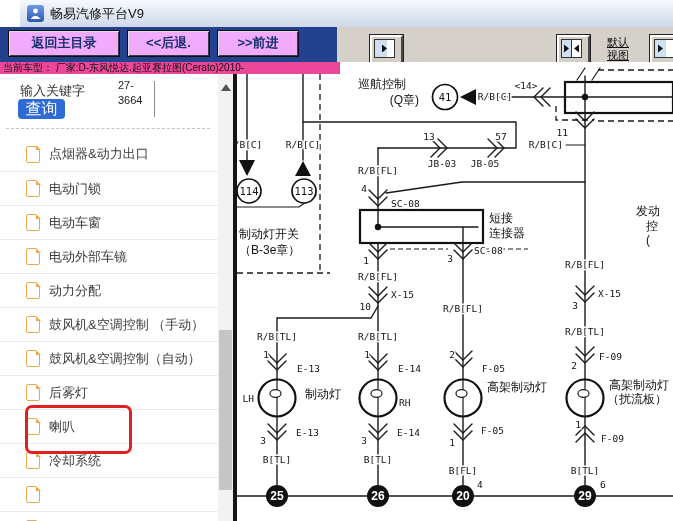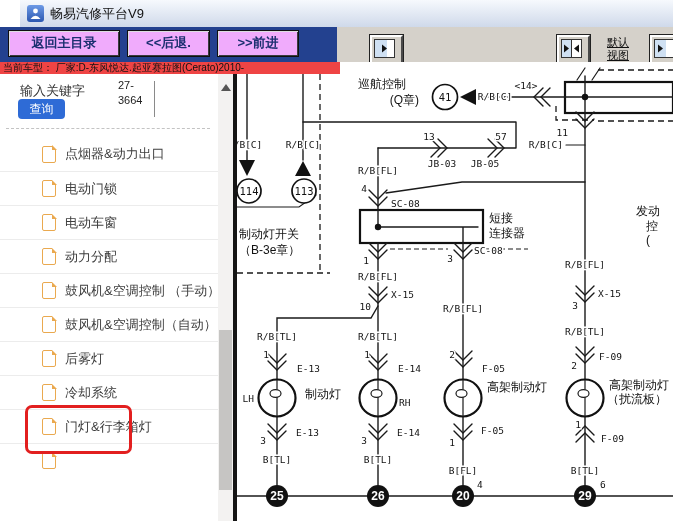--- a/index.html
+++ b/index.html
@@ -25,33 +25,33 @@
   .tbtn-fwd{left:217px;width:80px;}
   .ibtn{position:absolute;top:8px;width:29px;height:27px;background:#d4d0c8;
     border:2px solid;border-color:#fff #4a4a4a #4a4a4a #fff;box-shadow:0 0 0 1px #222;cursor:pointer;}
   .ibtn svg{position:absolute;left:2px;top:2px;}
   .ibtn-1{left:370px;} .ibtn-2{left:557px;} .ibtn-3{left:650px;}
   .ilabel{position:absolute;top:9px;width:34px;font-size:11px;line-height:13px;text-align:center;
     text-decoration:underline;color:#111;cursor:pointer;}
   .ilabel-1{left:498px;margin-top:48px;} .ilabel-2{left:601px;}
 
   
-  .statusbar{position:absolute;left:0;top:62px;width:337px;height:12px;background:#ef4444;
+  .statusbar{position:absolute;left:0;top:62px;width:337px;height:12px;background:#ec4899;
     font-size:10px;line-height:12px;color:#111;white-space:nowrap;z-index:4;padding-left:3px;}
 
   
   .sidebar{position:absolute;left:0;top:74px;width:218px;height:447px;background:#fff;overflow:hidden;}
   .search-label{position:absolute;left:20px;top:8px;font-size:13px;color:#333;}
   .search-value{position:absolute;left:118px;top:4px;width:36px;font-size:11px;line-height:15px;color:#222;}
   .cursor-line{position:absolute;left:154px;top:7px;width:1px;height:36px;background:#8a8a8a;}
   .query-btn{position:absolute;left:18px;top:25px;width:47px;height:20px;background:#2e6bd6;
-    border-radius:4px;color:#fff;font-size:12px;line-height:20px;text-align:center;cursor:pointer;}
+    border-radius:4px;color:#fff;font-size:16px;line-height:20px;text-align:center;cursor:pointer;}
   .side-divider{position:absolute;left:6px;top:54px;width:204px;border-top:1px dashed #c3c3c3;}
   .side-list{position:absolute;left:0;top:63px;width:218px;}
-  .srow{height:34px;display:flex;align-items:center;padding-left:42px;gap:9px;
+  .srow{height:34px;display:flex;align-items:center;padding-left:26px;gap:9px;
     border-top:1px solid #ececec;cursor:pointer;box-sizing:border-box;}
   .srow:first-child{border-top:none;}
   .srow span{font-size:13px;color:#3d3d3d;white-space:nowrap;}
   .doc{width:12px;height:15px;border:1.5px solid #eaa94f;border-radius:2px;background:#fff;
     position:relative;flex:none;}
   .doc::after{content:'';position:absolute;top:-1.5px;right:-1.5px;width:0;height:0;
     border-style:solid;border-width:0 5px 5px 0;border-color:transparent #fff #eaa94f transparent;}
   .red-box{position:absolute;left:25px;top:331px;width:101px;height:43px;
     border:3px solid #e21f1f;border-radius:7px;z-index:5;pointer-events:none;}
 
@@ -153,41 +153,48 @@
       <div class="srow">
           <i class="doc"></i>
           <span>电动门锁</span>
         </div>
       <div class="srow">
           <i class="doc"></i>
           <span>电动车窗</span>
         </div>
       <div class="srow">
           <i class="doc"></i>
+          <span>电动外部车镜</span>
+        </div>
+      <div class="srow">
+          <i class="doc"></i>
           <span>动力分配</span>
         </div>
       <div class="srow">
           <i class="doc"></i>
           <span>鼓风机&amp;空调控制 （手动）</span>
         </div>
       <div class="srow">
           <i class="doc"></i>
           <span>鼓风机&amp;空调控制（自动）</span>
         </div>
       <div class="srow">
           <i class="doc"></i>
           <span>后雾灯</span>
         </div>
       <div class="srow">
           <i class="doc"></i>
+          <span>喇叭</span>
+        </div>
+      <div class="srow">
+          <i class="doc"></i>
           <span>冷却系统</span>
         </div>
       <div class="srow">
           <i class="doc"></i>
-          <span>门灯&amp;行李箱灯</span>
         </div>
       <div class="srow">
           <i class="doc"></i>
         </div>
     </div>
     <div class="red-box"></div>
   </div>
 
   <div class="vscroll">
     <div class="up"></div>

